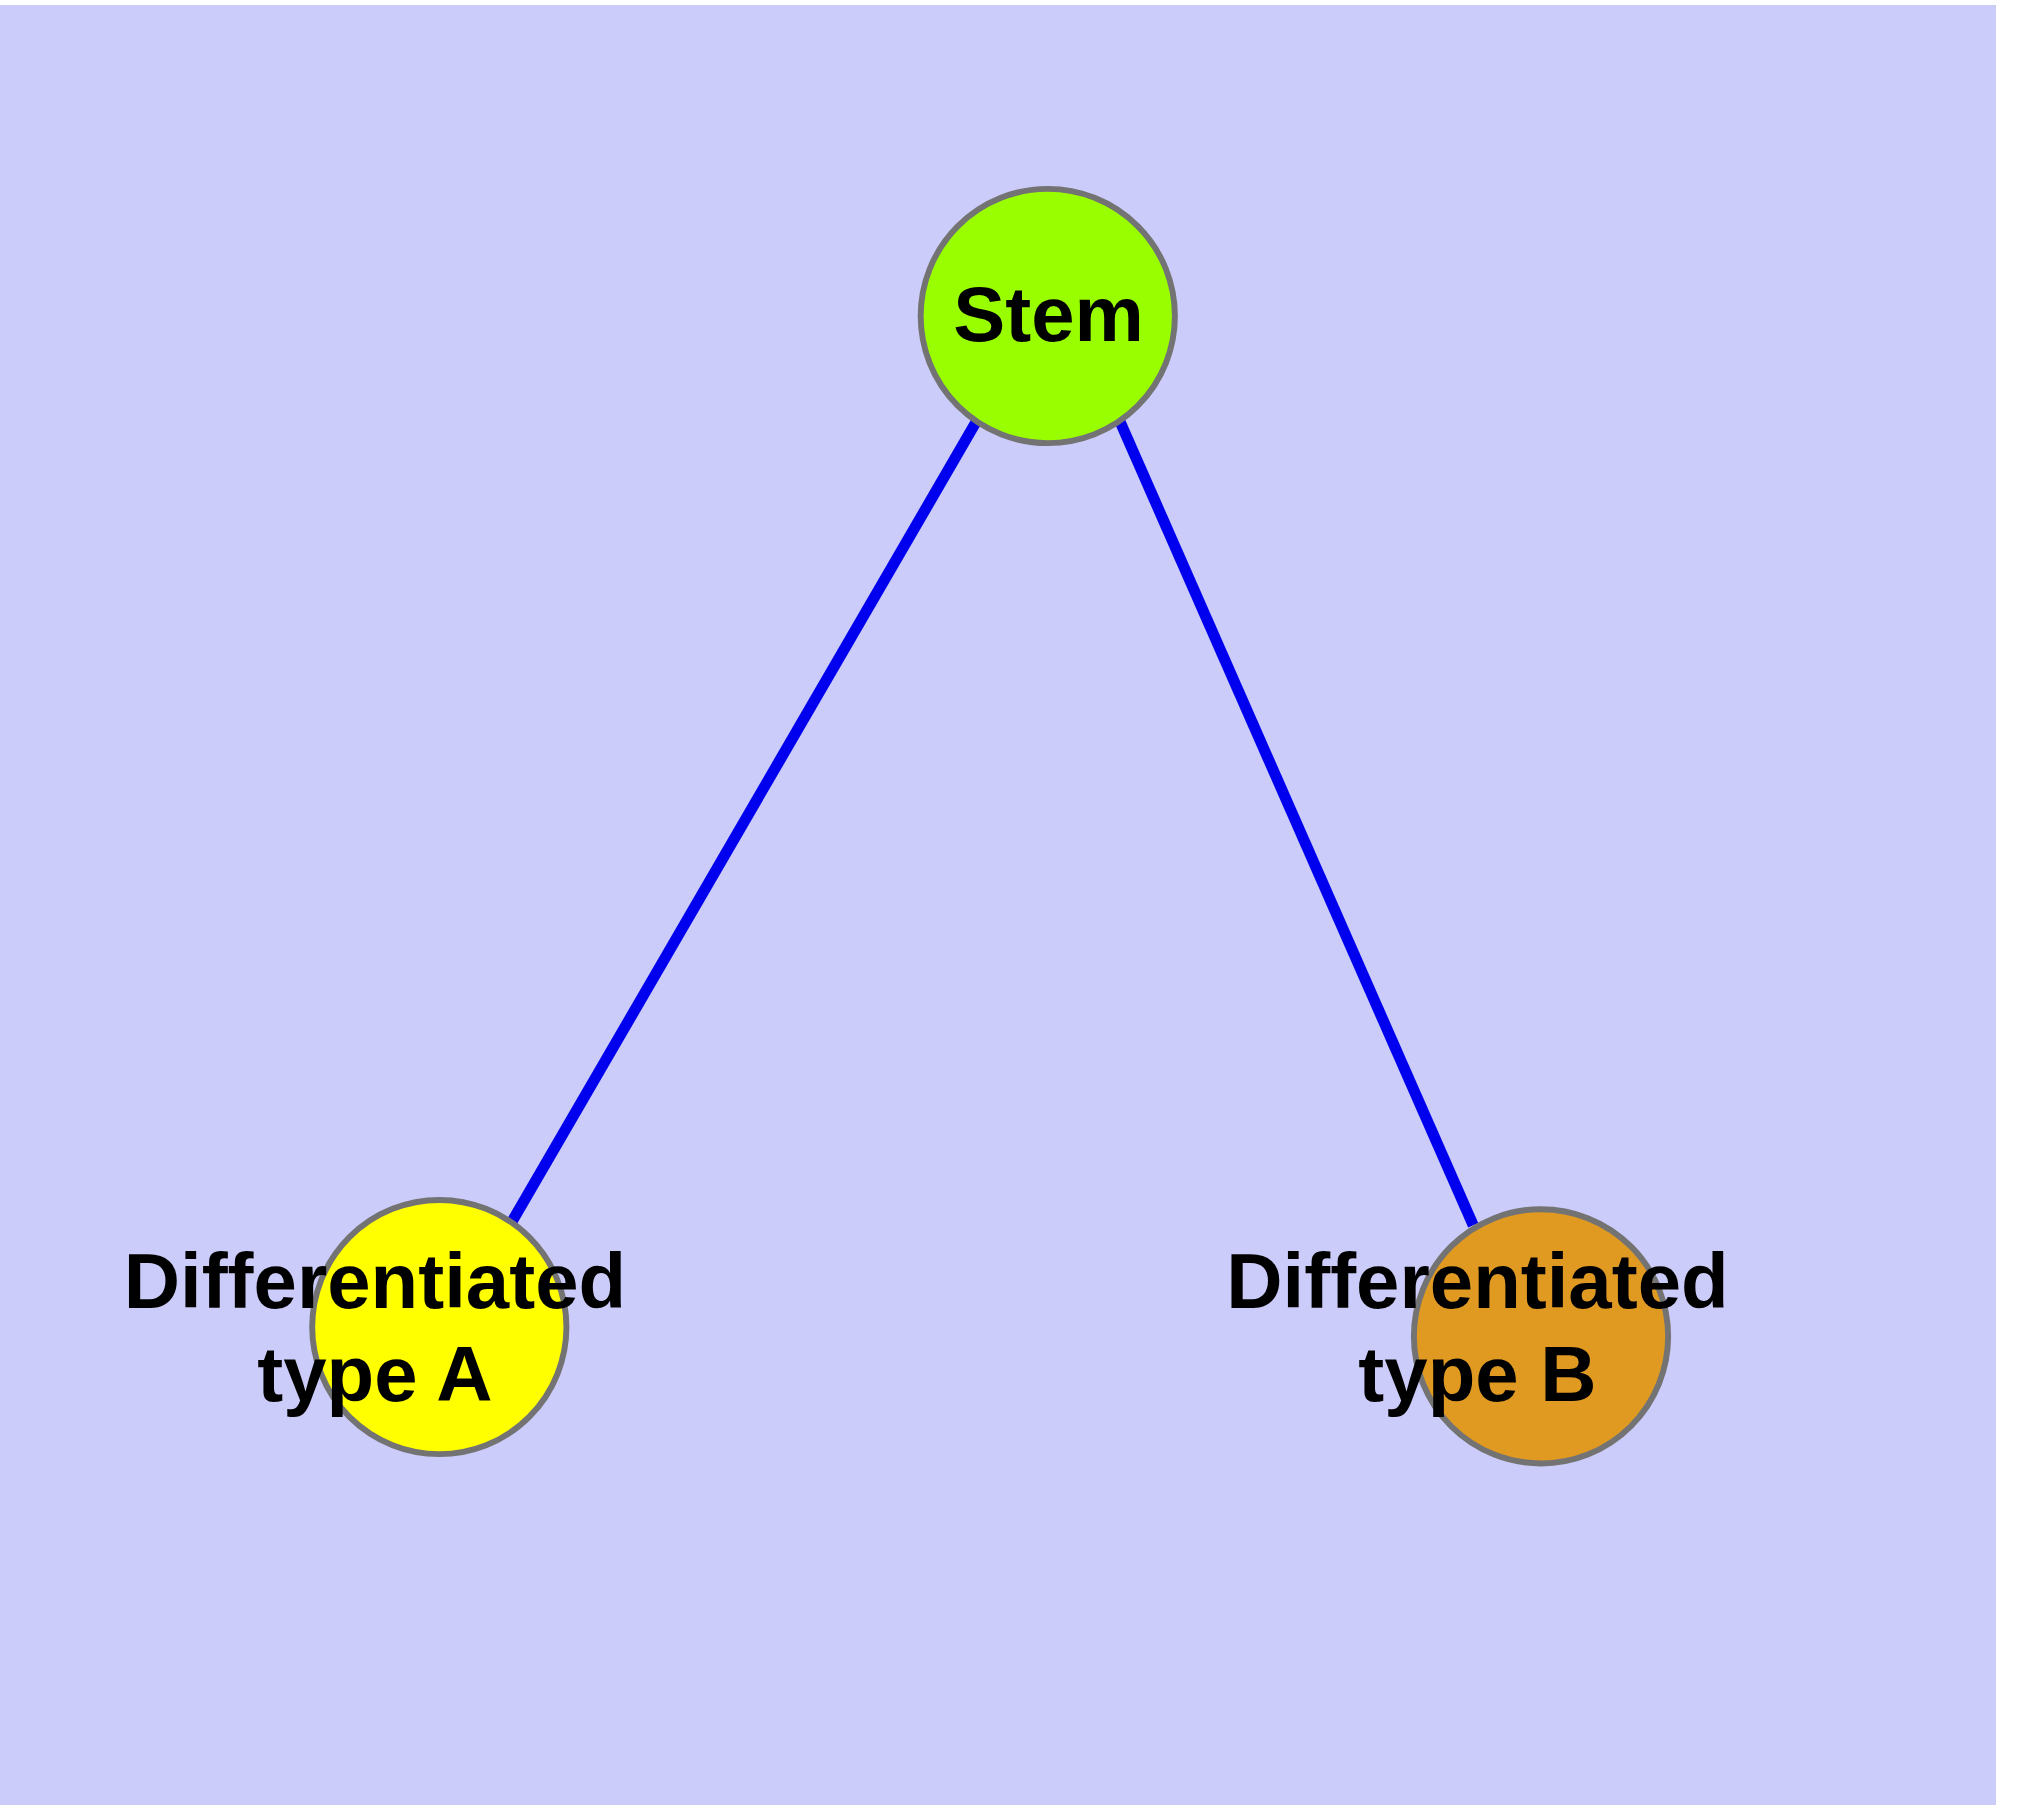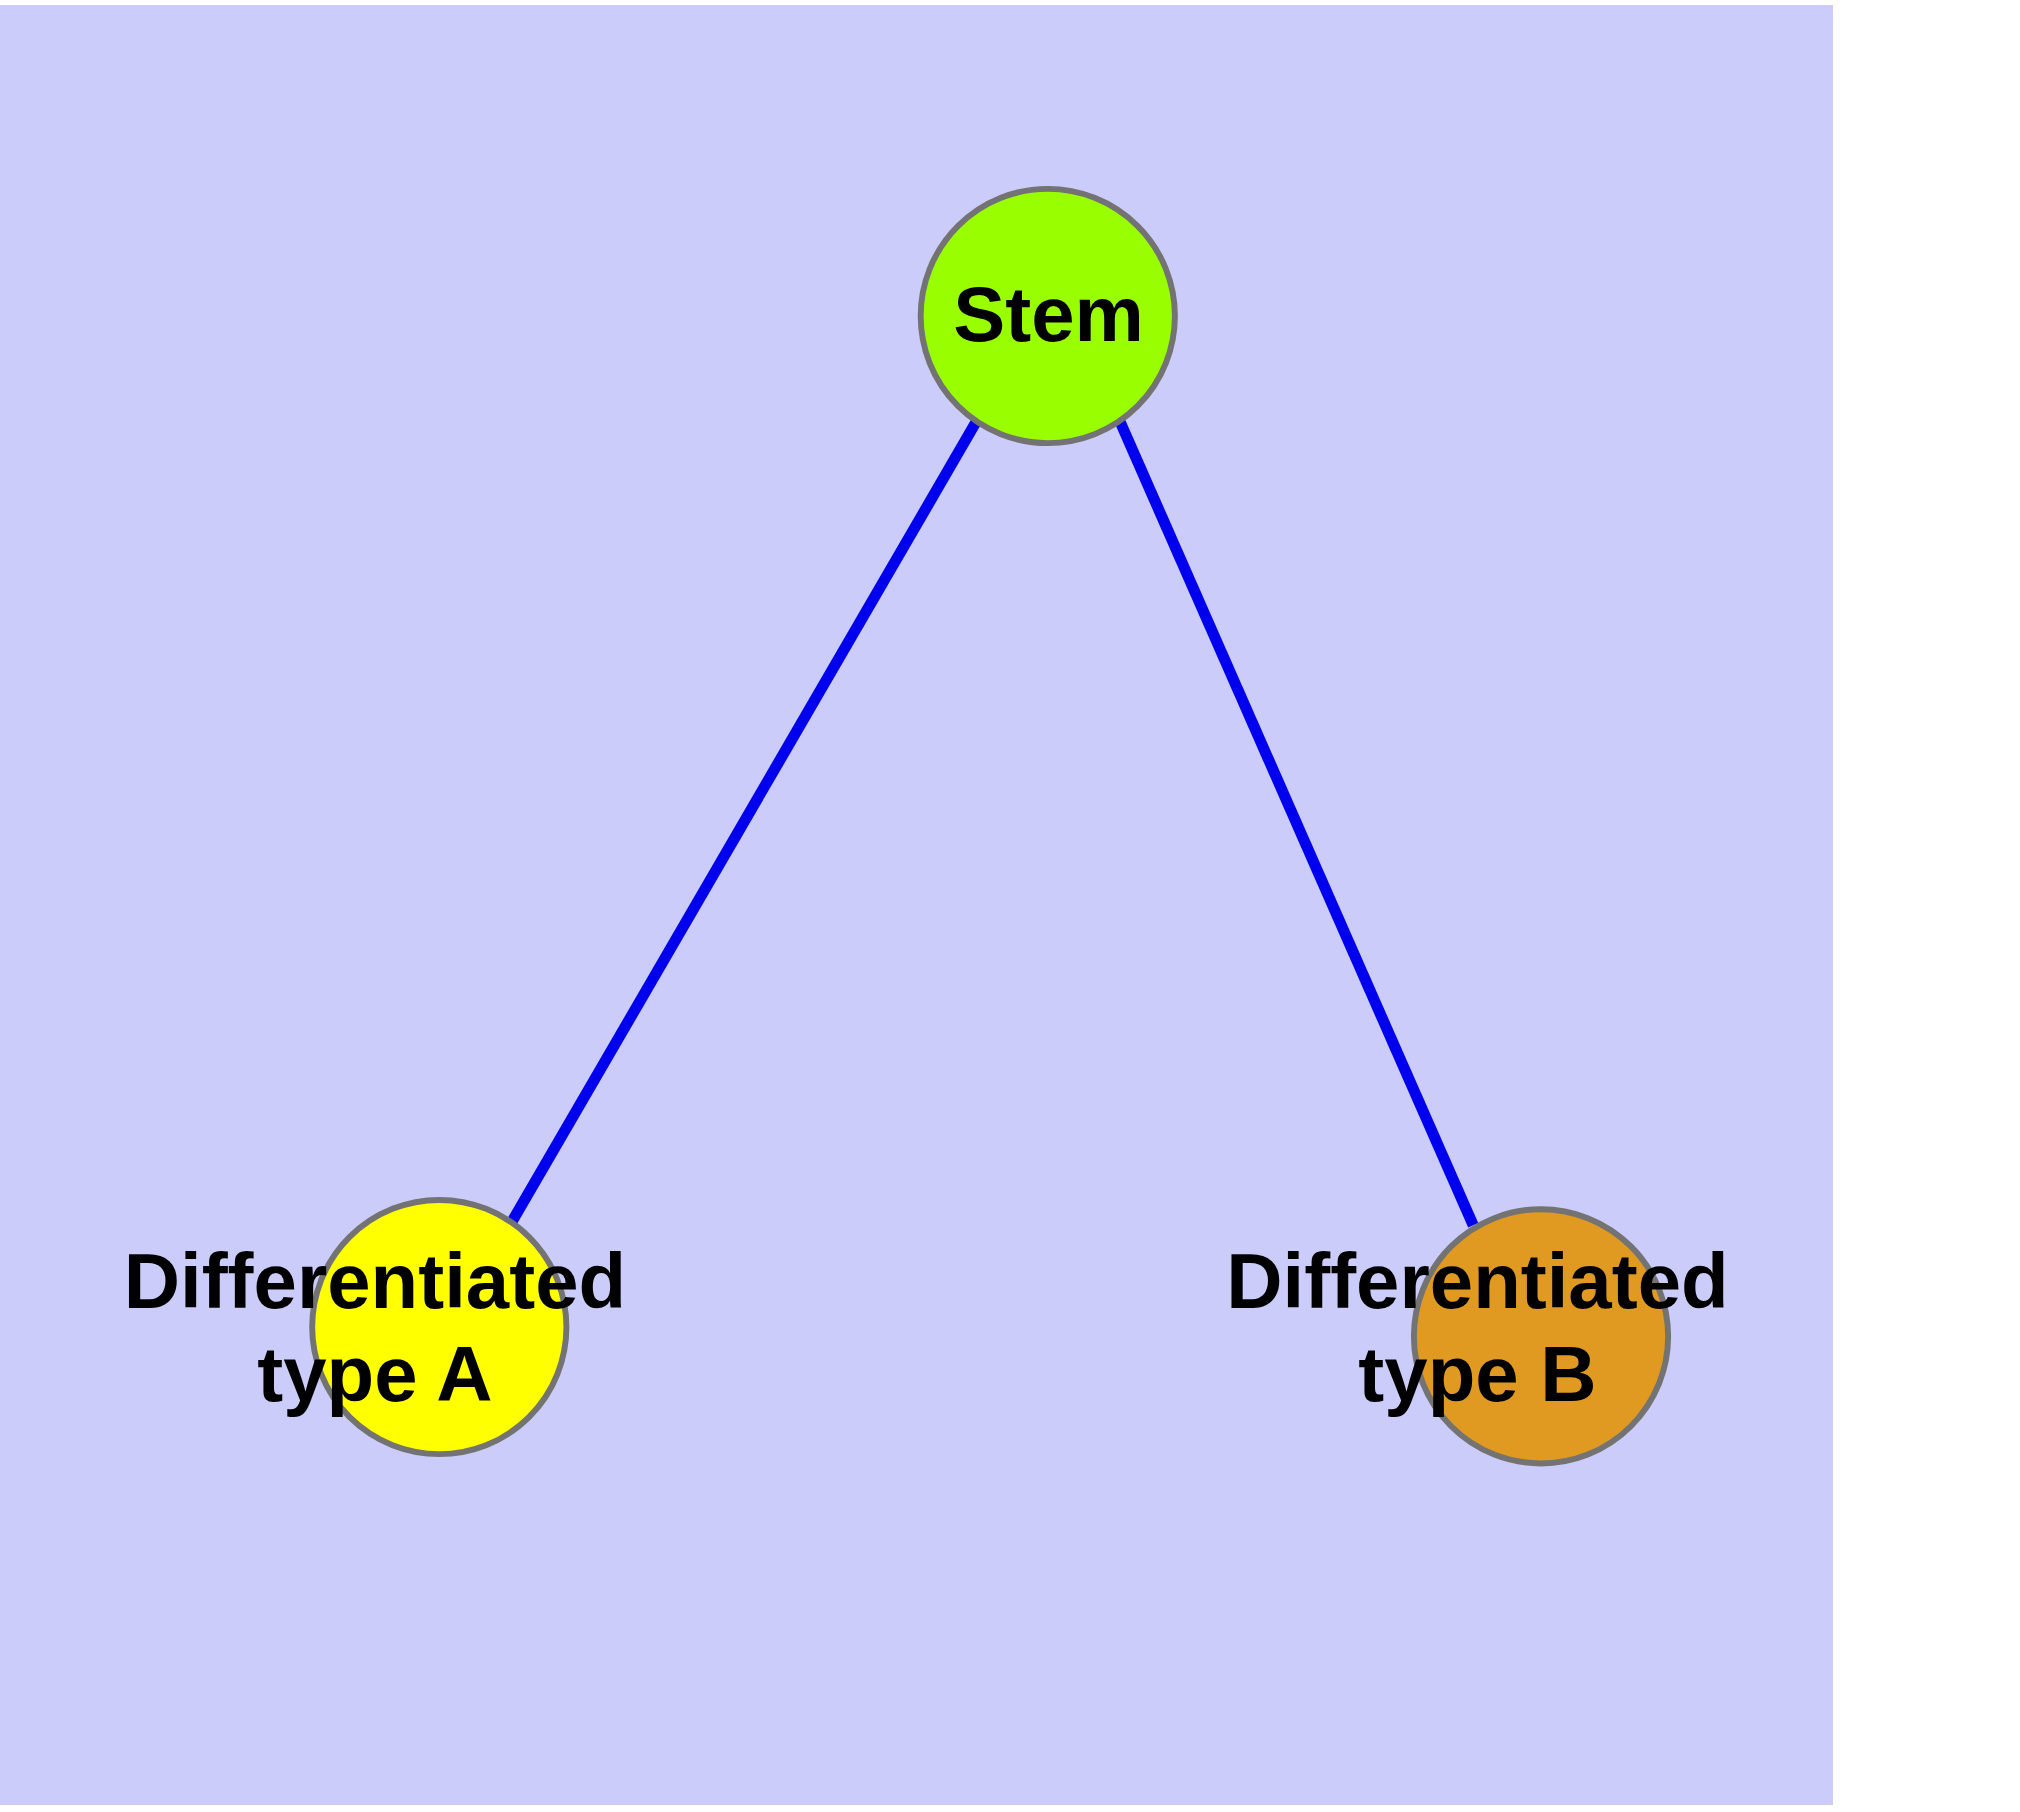--- a/index.html
+++ b/index.html
@@ -11,24 +11,23 @@
     width: 2021px;
     height: 1812px;
     overflow: hidden;
     font-family: "Liberation Sans", sans-serif;
   }
 
   #diagram-canvas {
     position: absolute;
     left: 0;
     top: 5.1px;
-    width: 1789px;
+    width: 1996px;
     height: 1800px;
     background: #ccccfa;
-    padding-left: 44px;
   }
 
   #graph-svg {
     position: absolute;
     left: 0;
     top: 0;
     width: 2021px;
     height: 1800px;
     display: block;
   }

